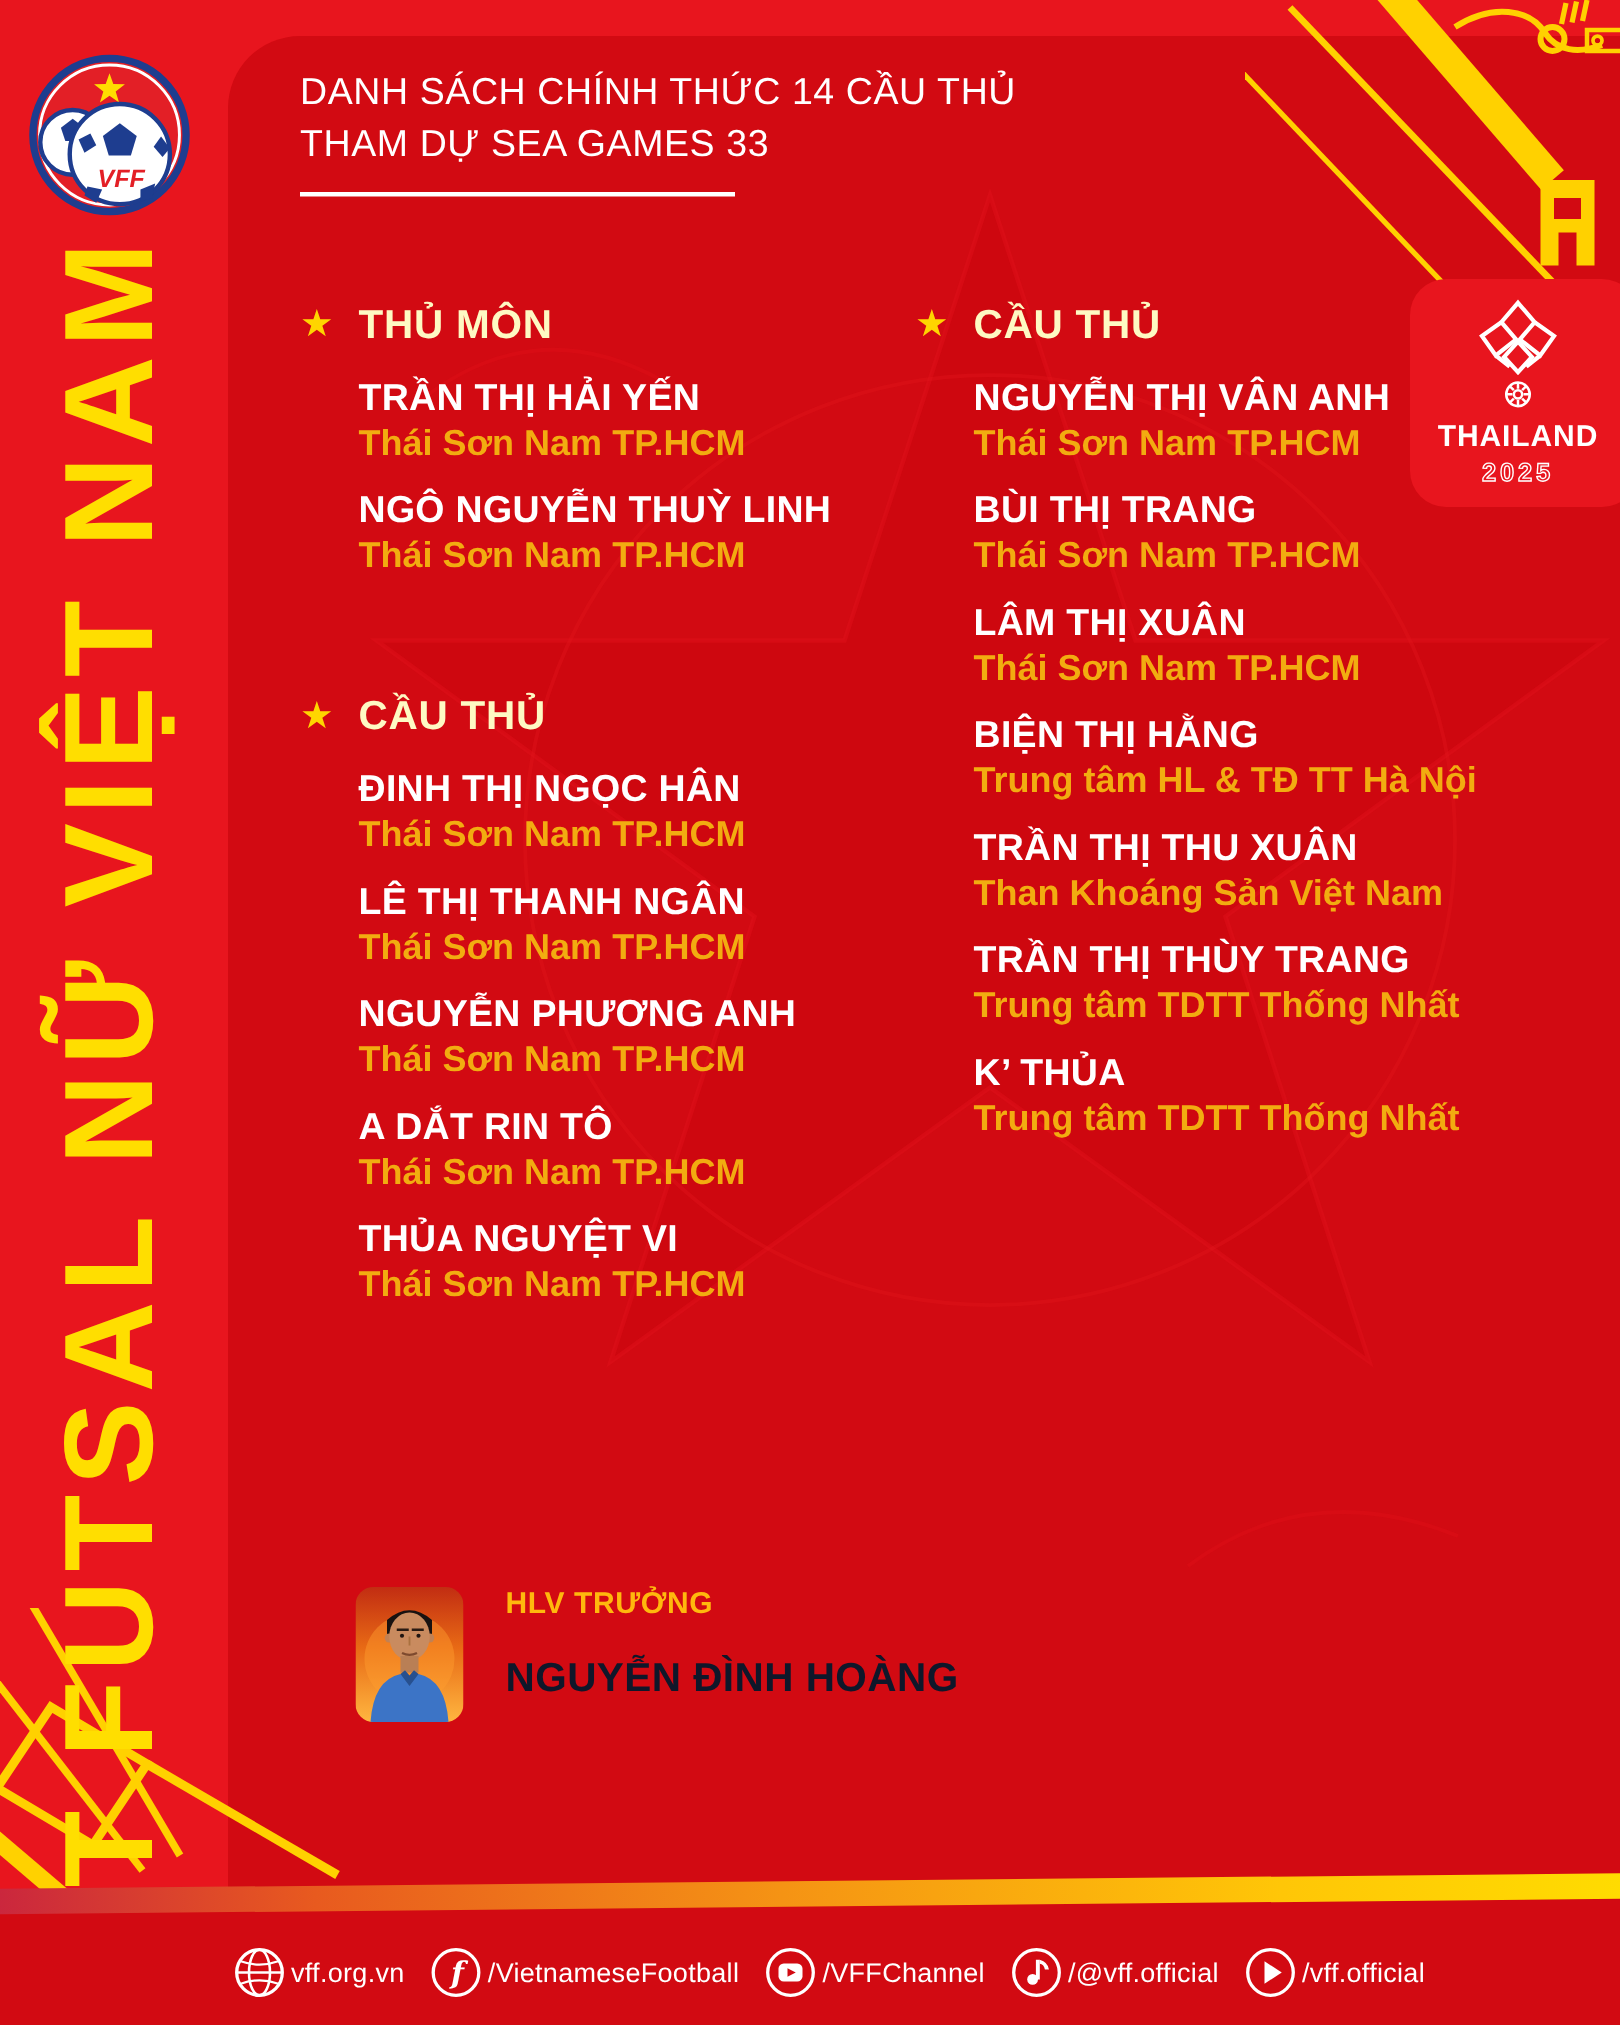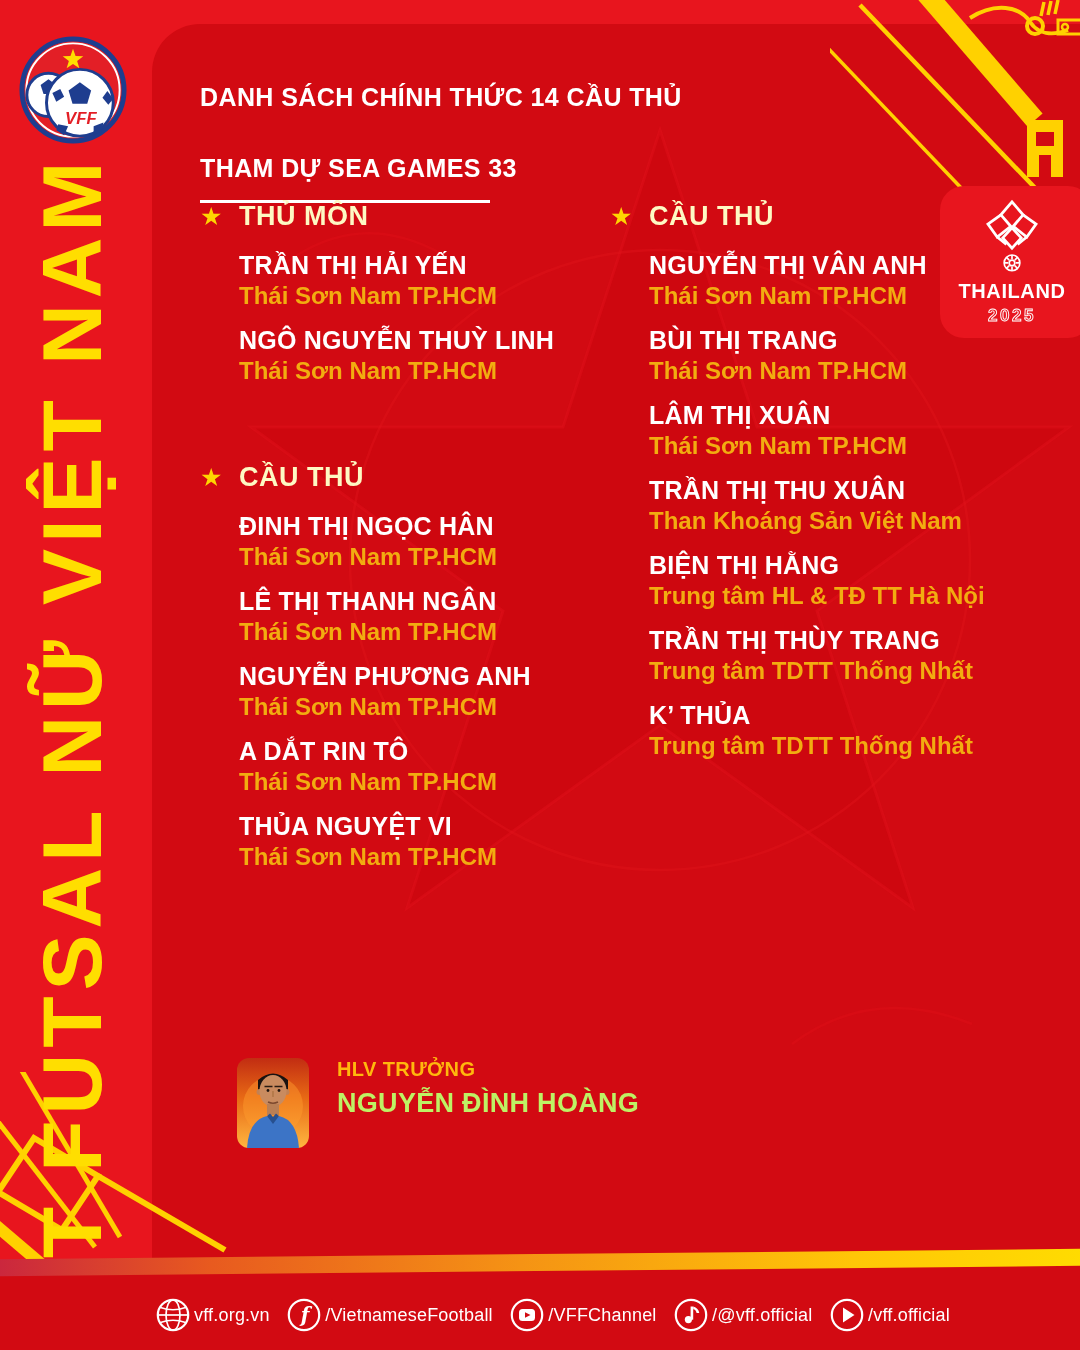--- a/index.html
+++ b/index.html
@@ -15,21 +15,21 @@
     background:#D20A12;border-top-left-radius:48px;overflow:hidden;
   }
   .watermark{position:absolute;left:0;top:0;}
 
   .deco-tr{position:absolute;top:0;right:0;}
   .deco-bl{position:absolute;left:0;top:1072px;}
 
   .vff-logo{position:absolute;left:19px;top:36px;}
 
   .title-block{position:absolute;left:200px;top:44px;}
-  .title-line{font-size:25px;font-weight:700;color:#FFFFFF;line-height:35px;letter-spacing:.4px;white-space:nowrap;margin-top:36px;}
+  .title-line{font-size:25px;font-weight:400;color:#FFFFFF;line-height:35px;letter-spacing:.4px;white-space:nowrap;}
   .title-underline{width:290px;height:3px;background:#FFFFFF;margin-top:14px;}
 
   .side-banner{
     position:absolute;left:-508px;top:670px;width:1160px;height:150px;
     line-height:150px;text-align:center;transform:rotate(-90deg);
     font-size:84px;font-weight:700;color:#FFDE00;letter-spacing:6px;white-space:nowrap;
   }
 
   .th-badge{
     position:absolute;right:-12px;top:186px;width:152px;height:152px;
@@ -45,21 +45,21 @@
   .group-head{display:flex;align-items:center;margin-bottom:18px;height:32px;}
   .star{color:#FFD500;font-size:25px;width:39px;line-height:32px;}
   .group-title{font-size:27px;font-weight:700;color:#fef9c3;letter-spacing:.5px;}
   .player{margin-bottom:17px;padding-left:39px;}
   .player-name{font-size:25px;font-weight:700;color:#FFFFFF;line-height:30px;letter-spacing:.2px;white-space:nowrap;}
   .player-club{font-size:24px;font-weight:700;color:#F2AC10;line-height:24px;margin-top:4px;white-space:nowrap;}
 
   .coach{position:absolute;left:237px;top:1058px;display:flex;}
   .coach-meta{margin-left:28px;}
   .coach-role{font-size:20px;font-weight:700;color:#FFB80D;letter-spacing:.4px;}
-  .coach-name{font-size:27px;font-weight:700;color:#bef264;margin-top:7px;letter-spacing:.3px;}
+  .coach-name{font-size:27px;font-weight:700;color:#0f172a;margin-top:22px;letter-spacing:.3px;}
 
   .footer-bg{position:absolute;left:0;top:1270px;right:0;bottom:0;background:#D20A12;}
   .stripe{
     position:absolute;left:-12px;top:1254px;width:1110px;height:17px;
     background:linear-gradient(90deg,#C9243F 0%,#E85A1F 20%,#F59314 48%,#FFC607 78%,#FFDD00 100%);
     transform:rotate(-0.55deg);
   }
   .footer{
     position:absolute;left:155px;right:130px;top:1292px;height:46px;
     display:flex;justify-content:space-between;align-items:center;
@@ -216,27 +216,27 @@
             <div class="player-name">BÙI THỊ TRANG</div>
             <div class="player-club">Thái Sơn Nam TP.HCM</div>
           </div>
 
           <div class="player">
             <div class="player-name">LÂM THỊ XUÂN</div>
             <div class="player-club">Thái Sơn Nam TP.HCM</div>
           </div>
 
           <div class="player">
+            <div class="player-name">BIỆN THỊ HẰNG</div>
+            <div class="player-club">Trung tâm HL &amp; TĐ TT Hà Nội</div>
+          </div>
+
+          <div class="player">
             <div class="player-name">TRẦN THỊ THU XUÂN</div>
             <div class="player-club">Than Khoáng Sản Việt Nam</div>
-          </div>
-
-          <div class="player">
-            <div class="player-name">BIỆN THỊ HẰNG</div>
-            <div class="player-club">Trung tâm HL &amp; TĐ TT Hà Nội</div>
           </div>
 
           <div class="player">
             <div class="player-name">TRẦN THỊ THÙY TRANG</div>
             <div class="player-club">Trung tâm TDTT Thống Nhất</div>
           </div>
 
           <div class="player">
             <div class="player-name">K’ THỦA</div>
             <div class="player-club">Trung tâm TDTT Thống Nhất</div>

